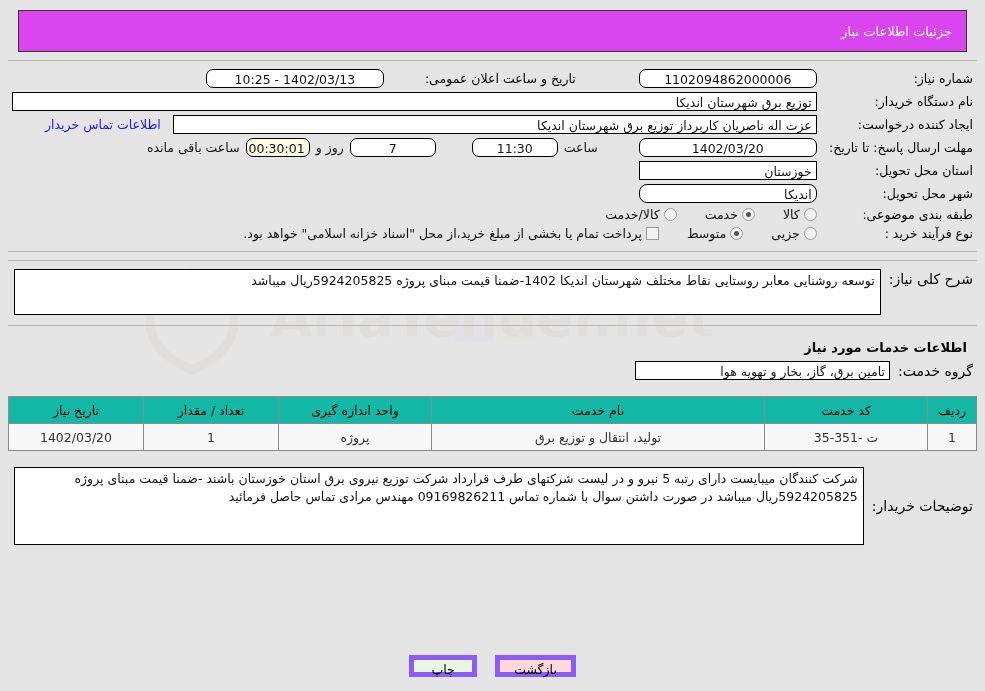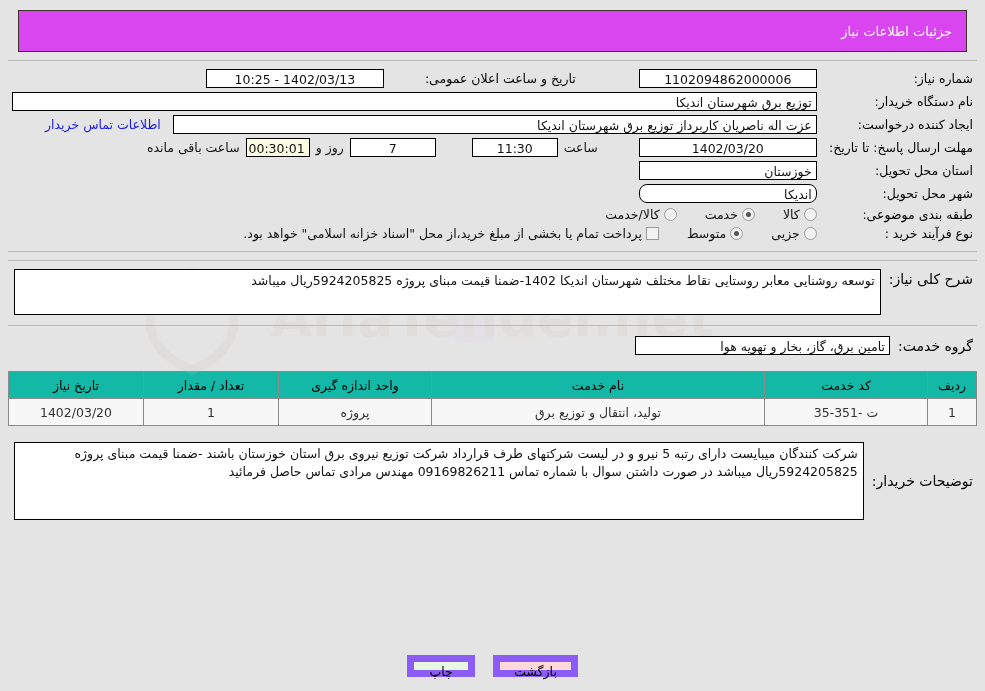--- a/index.html
+++ b/index.html
@@ -89,21 +89,21 @@
     font-size: 12.5px;
     font-family: "DejaVu Sans", "Liberation Sans", sans-serif;
     color: #111;
     box-sizing: border-box;
     padding: 0 4px;
     text-align: right;
     display: block;
     overflow: hidden;
     white-space: nowrap;
   }
-  .tb.center { text-align: center; }
+  .tb.center { text-align: center; border-radius: 7px; }
   .tb.ivory { background: #fbfbe4; }
 
   .w-need   { width: 178px; }
   .w-pub    { width: 178px; }
   .w-buyer  { width: 100%; }
   .w-req    { width: 100%; }
   .w-date   { width: 178px; }
   .w-hour   { width: 86px; }
   .w-days   { width: 86px; }
   .w-count  { width: 64px; }
@@ -211,21 +211,21 @@
   .btnbar {
     position: absolute;
     left: 0; right: 0;
     bottom: 14px;
     display: flex;
     justify-content: center;
     gap: 18px;
     z-index: 2;
   }
   .btn {
-    border: 7px solid #8b5cf6;
+    border: 5px solid #8b5cf6;
     height: 22px;
     line-height: 20px;
     min-width: 68px;
     padding: 0 14px;
     font-size: 12.5px;
     font-family: "DejaVu Sans", "Liberation Sans", sans-serif;
     cursor: pointer;
     text-align: center;
     box-sizing: border-box;
   }
@@ -369,20 +369,21 @@
       </td>
       <td style="padding-left:6px">
         <div class="ta ta-desc">توسعه روشنایی معابر روستایی نقاط مختلف شهرستان اندیکا 1402-ضمنا قیمت مبنای پروژه 5924205825ریال میباشد</div>
       </td>
     </tr>
   </tbody>
     </table>
 </div>
 
 <div class="panel noline" style="padding-top:0">
+  <div class="sect-head">اطلاعات خدمات مورد نیاز</div>
 
   <table class="form">
     <tbody>
         <tr>
       <td class="lbl">
         <span class="lbl-strong">گروه خدمت:</span>
       </td>
       <td style="width:1%">
         <span class="tb w-grp">تامین برق، گاز، بخار و تهویه هوا</span>
       </td>

